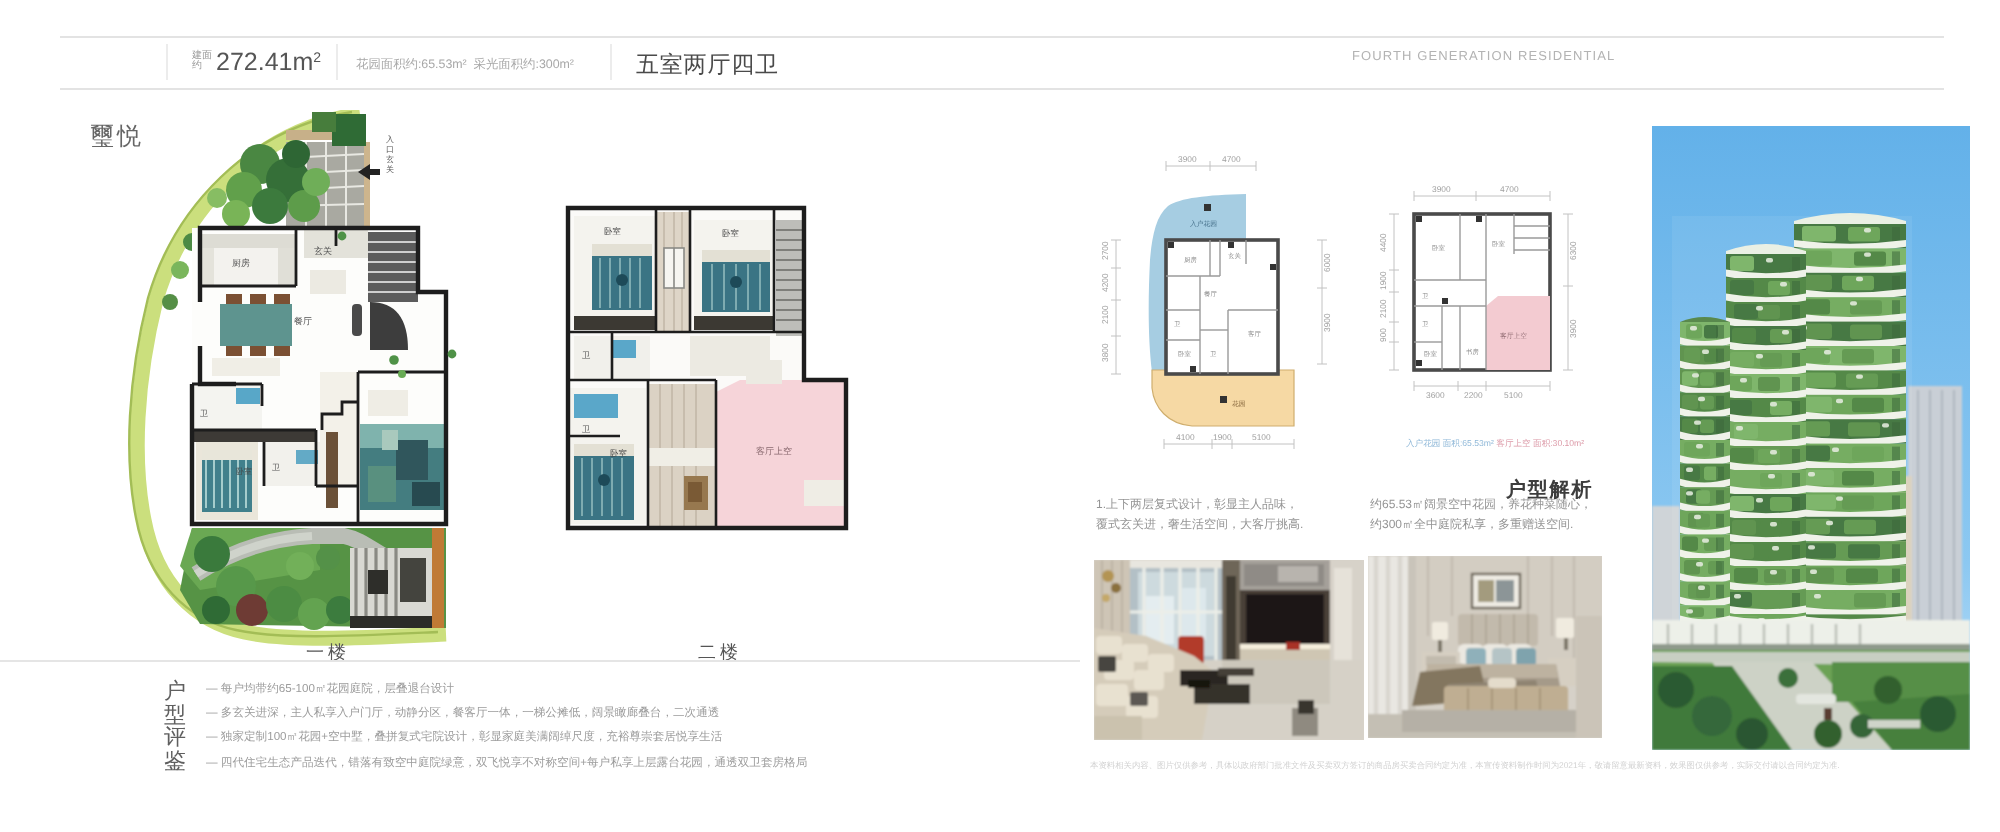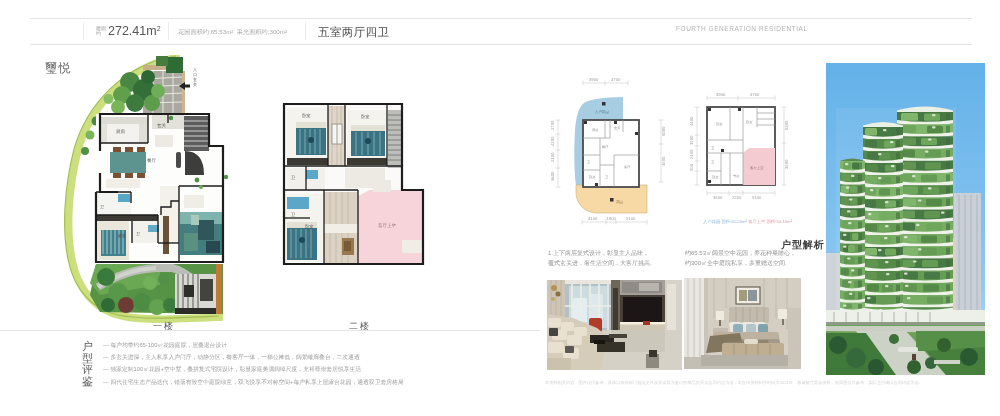--- a/index.html
+++ b/index.html
@@ -449,21 +449,21 @@
   <g font-size="3.2" fill="#8a8a8a">
     <text x="28" y="40">卧室</text>
       <text x="58" y="38">卧室</text>
       <text x="23" y="64">卫</text>
     <text x="23" y="78">卫</text>
       <text x="24" y="93">卧室</text>
       <text x="45" y="92">书房</text>
   </g>
 </svg>
 <div class="abs" style="left:703px;top:219px;font-size:4.3px;white-space:nowrap;"><span style="color:#8fb8d8;">入户花园 面积:65.53m²</span>&nbsp;<span style="color:#dc9aa8;">客厅上空 面积:30.10m²</span></div>
-<div class="abs" style="left:753px;top:238px;font-size:10px;color:#3d3d3d;letter-spacing:0.9px;font-weight:bold;margin-left:28px;">户型解析</div>
+<div class="abs" style="left:753px;top:238px;font-size:10px;color:#3d3d3d;letter-spacing:0.9px;font-weight:bold;">户型解析</div>
 
 <div class="abs" style="left:548px;top:249px;font-size:6px;color:#949494;line-height:9.8px;">
   <div>1.上下两层复式设计，彰显主人品味，</div>
   <div>覆式玄关进，奢生活空间，大客厅挑高.</div>
 </div>
 <div class="abs" style="left:685px;top:249px;font-size:6px;color:#949494;line-height:9.8px;">
   <div>约65.53㎡阔景空中花园，养花种菜随心，</div>
   <div>约300㎡全中庭院私享，多重赠送空间.</div>
 </div>
 

